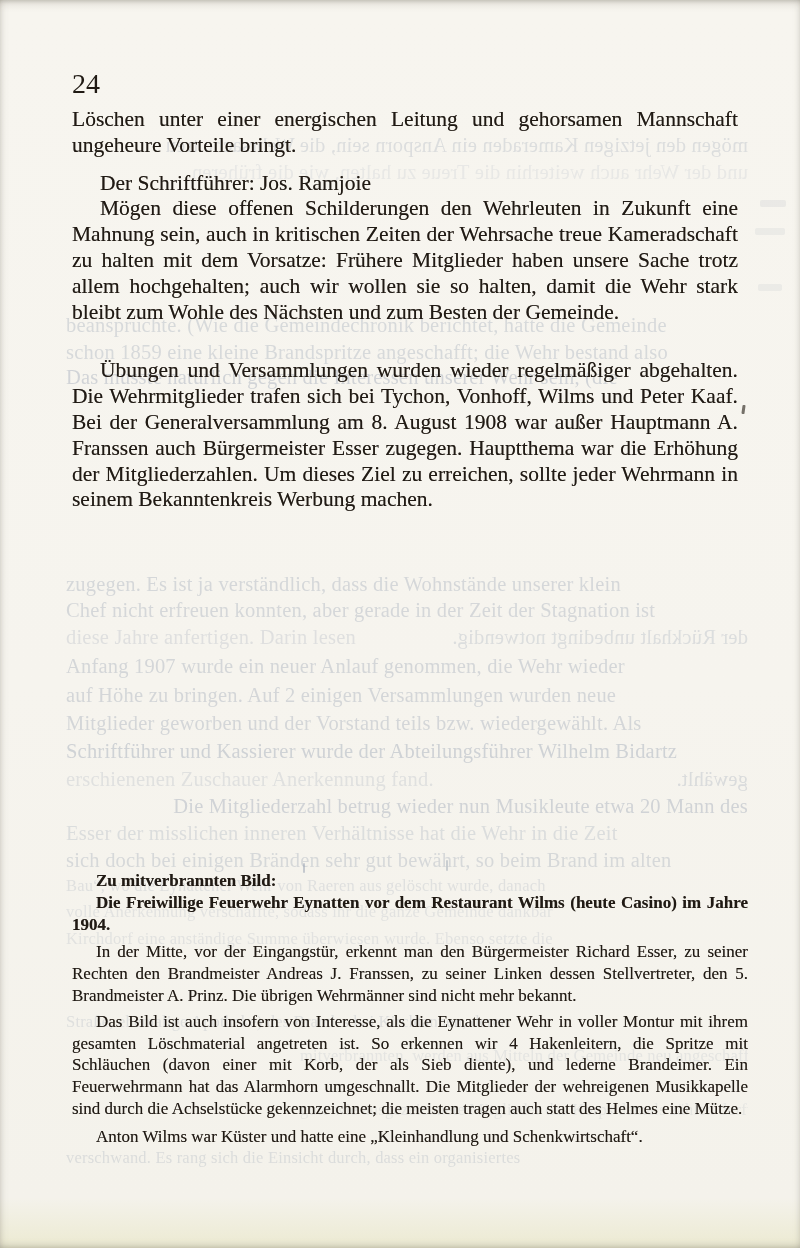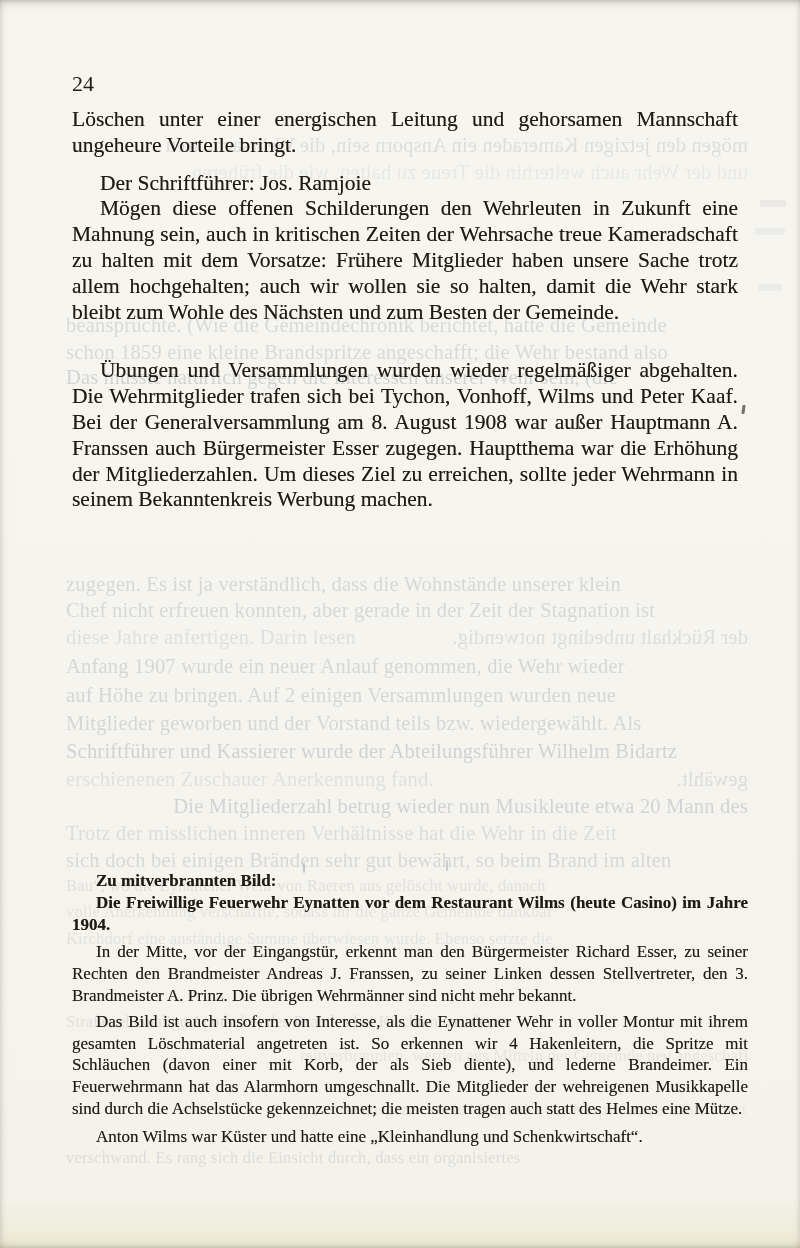--- a/index.html
+++ b/index.html
@@ -25,21 +25,21 @@
     font-size:20.5px;line-height:23px;letter-spacing:.2px;
     color:#5d6f8e;white-space:nowrap;overflow:hidden;
   }
   .bleed.sm{font-size:16.5px;line-height:19px;}
   .mir{transform:scaleX(-1);}
   .smudge{position:absolute;background:#8a95a8;border-radius:2px;}
   
   .text-layer{position:absolute;inset:0;}
   .pagenum{
     position:absolute;left:72px;top:72px;
-    font-size:22px;line-height:24px;
+    font-size:28px;line-height:24px;
   }
   .body-block{
     position:absolute;left:72px;top:107px;width:666px;
     font-size:21.5px;line-height:25.8px;
     text-align:justify;
     text-shadow:0 0 .5px rgba(35,28,20,.55);
   }
   .body-block p{margin:0;}
   .indent{text-indent:28px;}
   .mt12{margin-top:12px !important;}
@@ -80,21 +80,21 @@
     <div class="bleed" style="top:599px;opacity:.21;">Chef nicht erfreuen konnten, aber gerade in der Zeit der Stagnation ist</div>
     <div class="bleed" style="top:626px;width:360px;opacity:.15;">diese Jahre anfertigen. Darin lesen</div>
     <div class="bleed mir" style="top:626px;left:420px;width:328px;opacity:.17;">der Rückhalt unbedingt notwendig.</div>
     <div class="bleed" style="top:655px;opacity:.22;">Anfang 1907 wurde ein neuer Anlauf genommen, die Wehr wieder</div>
     <div class="bleed" style="top:684px;opacity:.22;">auf Höhe zu bringen. Auf 2 einigen Versammlungen wurden neue</div>
     <div class="bleed" style="top:712px;opacity:.22;">Mitglieder geworben und der Vorstand teils bzw. wiedergewählt. Als</div>
     <div class="bleed" style="top:740px;opacity:.25;">Schriftführer und Kassierer wurde der Abteilungsführer Wilhelm Bidartz</div>
     <div class="bleed" style="top:768px;width:430px;opacity:.14;">erschienenen Zuschauer Anerkennung fand.</div>
     <div class="bleed mir" style="top:768px;left:620px;width:128px;opacity:.18;">gewählt.</div>
     <div class="bleed" style="top:795px;opacity:.24;text-align:right;">Die Mitgliederzahl betrug wieder nun Musikleute etwa 20 Mann des</div>
-    <div class="bleed" style="top:822px;opacity:.17;">Trotz der misslichen inneren Verhältnisse hat die Wehr in die Zeit</div>
+    <div class="bleed" style="top:822px;opacity:.17;">Esser der misslichen inneren Verhältnisse hat die Wehr in die Zeit</div>
     <div class="bleed" style="top:849px;opacity:.20;">sich doch bei einigen Bränden sehr gut bewährt, so beim Brand im alten</div>
     <div class="bleed sm" style="top:876px;opacity:.14;">Bau“, wo die Eynattener Wehr von Raeren aus gelöscht wurde, danach</div>
     <div class="bleed sm" style="top:902px;opacity:.12;">volle Anerkennung verschaffte, sodass ihr die ganze Gemeinde dankbar</div>
     <div class="bleed sm" style="top:929px;opacity:.12;">Kirchdorf eine anständige Summe überwiesen wurde. Ebenso setzte die</div>
     <div class="bleed sm" style="top:1012px;opacity:.14;">Straße, ehemalige Apotheke) des Brandes bei Kirchtannen, deren</div>
     <div class="bleed sm" style="top:1046px;left:300px;width:448px;opacity:.10;">mitverbrannten, werden aus Mitteln der Gemeinde neu angeschafft</div>
     <div class="bleed sm" style="top:1100px;left:300px;width:448px;opacity:.09;">gute wie ausgezeichnete Mitglieder das Korps damals zählen durfte</div>
     <div class="bleed sm" style="top:1148px;opacity:.16;">verschwand. Es rang sich die Einsicht durch, dass ein organisiertes</div>
     <div class="smudge stray3"></div>
     <div class="smudge stray4"></div>
@@ -112,19 +112,19 @@
       <p class="indent mt33">Übungen und Versammlungen wurden wieder regelmäßiger abgehalten. Die Wehrmitglieder trafen sich bei Tychon, Vonhoff, Wilms und Peter Kaaf. Bei der Generalversammlung am 8. August 1908 war außer Hauptmann A. Franssen auch Bürgermeister Esser zugegen. Hauptthema war die Erhöhung der Mitgliederzahlen. Um dieses Ziel zu erreichen, sollte jeder Wehrmann in seinem Bekanntenkreis Werbung machen.</p>
     </div>
 
     <div class="tick"></div>
     <div class="smudge stray1"></div>
     <div class="smudge stray2"></div>
 
     <div class="caption-block">
       <p class="bold cap-indent" style="text-align:left;">Zu mitverbrannten Bild:</p>
       <p class="bold cap-indent">Die Freiwillige Feuerwehr Eynatten vor dem Restaurant Wilms (heute Casino) im Jahre 1904.</p>
-      <p class="cap-indent mt6">In der Mitte, vor der Eingangstür, erkennt man den Bürgermeister Richard Esser, zu seiner Rechten den Brandmeister Andreas J. Franssen, zu seiner Linken dessen Stellvertreter, den 3. Brandmeister A. Prinz. Die übrigen Wehrmänner sind nicht mehr bekannt.</p>
+      <p class="cap-indent mt6">In der Mitte, vor der Eingangstür, erkennt man den Bürgermeister Richard Esser, zu seiner Rechten den Brandmeister Andreas J. Franssen, zu seiner Linken dessen Stellvertreter, den 5. Brandmeister A. Prinz. Die übrigen Wehrmänner sind nicht mehr bekannt.</p>
       <p class="cap-indent mt4">Das Bild ist auch insofern von Interesse, als die Eynattener Wehr in voller Montur mit ihrem gesamten Löschmaterial angetreten ist. So erkennen wir 4 Hakenleitern, die Spritze mit Schläuchen (davon einer mit Korb, der als Sieb diente), und lederne Brandeimer. Ein Feuerwehrmann hat das Alarmhorn umgeschnallt. Die Mitglieder der wehreigenen Musikkapelle sind durch die Achselstücke gekennzeichnet; die meisten tragen auch statt des Helmes eine Mütze.</p>
       <p class="cap-indent mt6">Anton Wilms war Küster und hatte eine „Kleinhandlung und Schenkwirtschaft“.</p>
     </div>
 
   </div>
 </div>
 
 </body></html>

